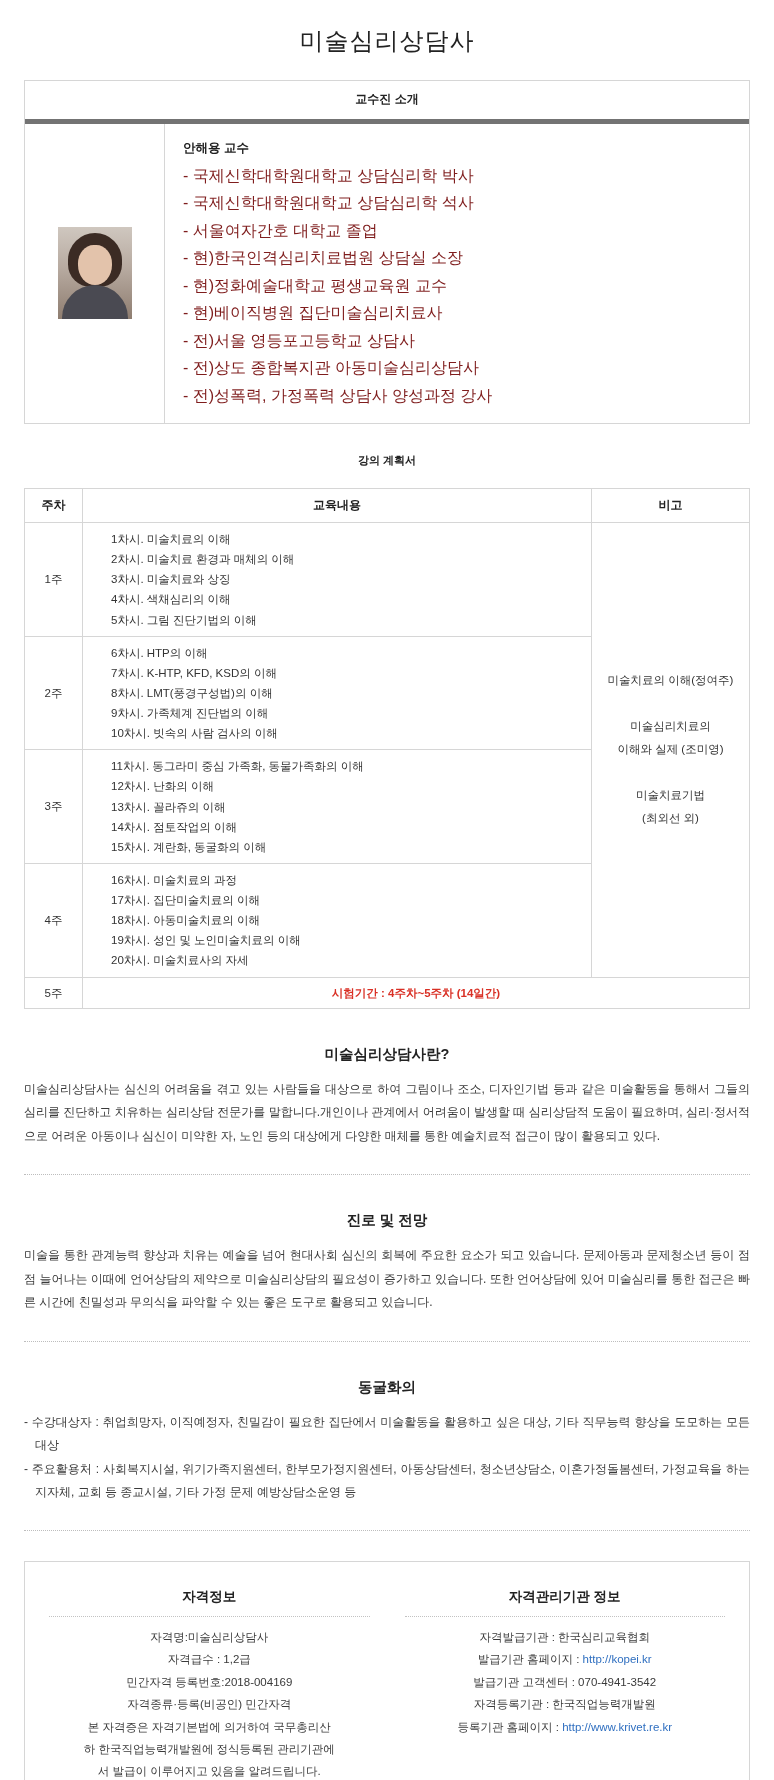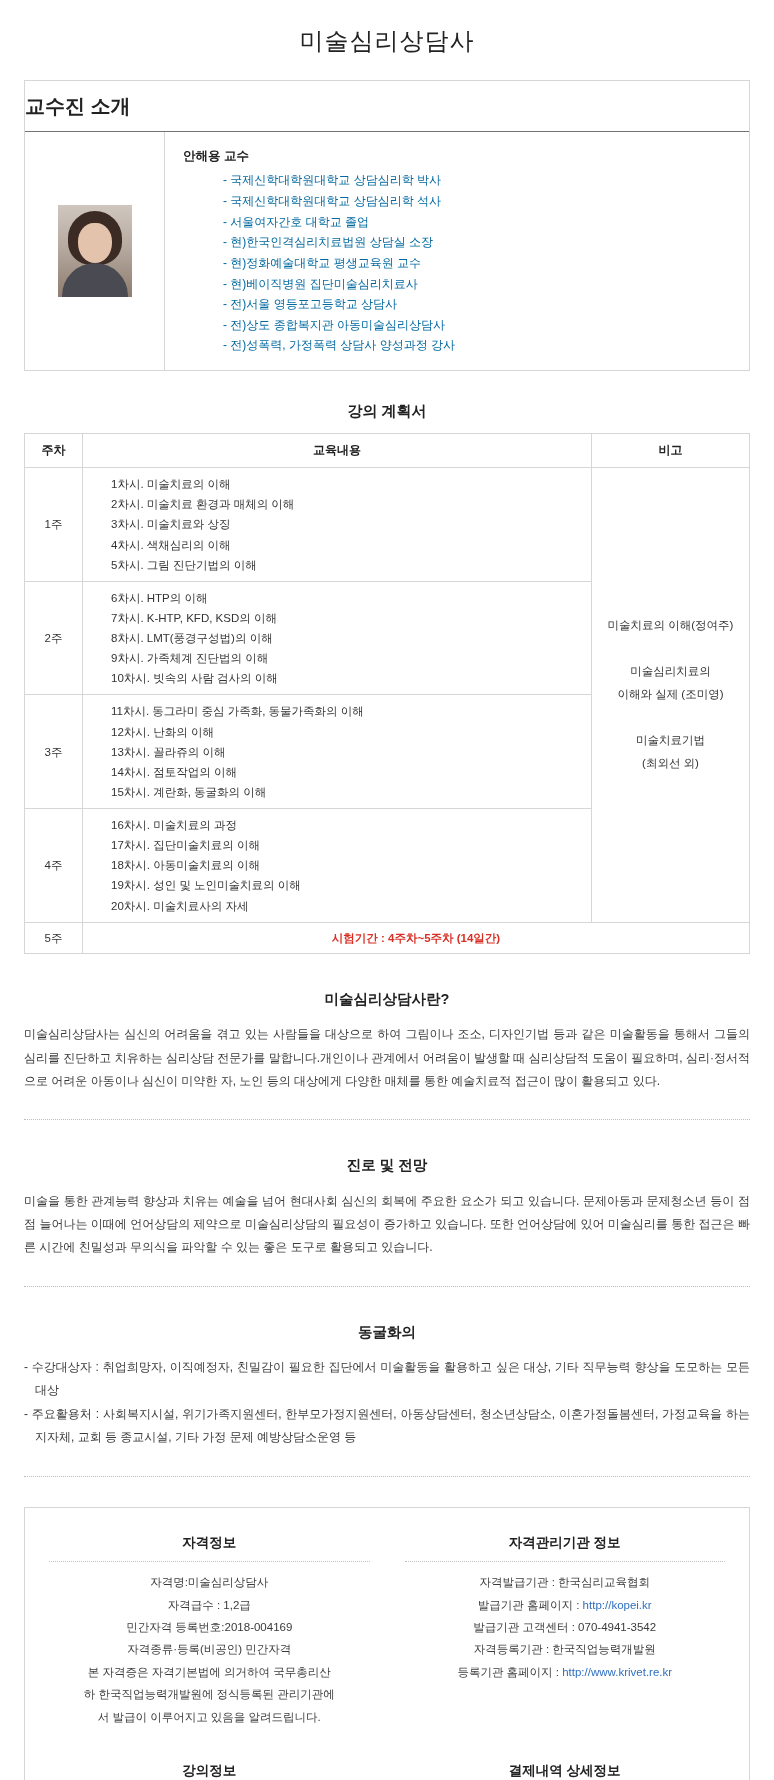--- a/index.html
+++ b/index.html
@@ -27,25 +27,26 @@
     padding: 22px 0 20px 0;
     letter-spacing: 1px;
   }
 
   
   .prof-box {
     border: 1px solid #d6d6d6;
     margin-bottom: 28px;
   }
   .prof-header {
-    font-size: 20px;
+    text-align: center;
+    font-size: 12px;
     font-weight: bold;
     color: #222;
     padding: 9px 0;
-    border-bottom: 1px solid #737373;
+    border-bottom: 5px solid #737373;
   }
   .prof-body {
     display: flex;
     align-items: stretch;
   }
   .prof-photo-cell {
     width: 140px;
     display: flex;
     align-items: center;
     justify-content: center;
@@ -88,33 +89,32 @@
     font-weight: bold;
     color: #222;
     font-size: 12.5px;
     margin-bottom: 4px;
   }
   .prof-info ul {
     list-style: none;
     margin: 0; padding: 0;
   }
   .prof-info li {
-    font-size: 12px;
+    font-size: 16px;
     line-height: 1.72;
-    color: #0369a1;
-    margin-left: 40px;
+    color: #7f1d1d;
   }
 
   
   .section-title {
     text-align: center;
-    font-size: 15px;
-    font-weight: bold;
-    color: #222;
-    margin: 6px 0 10px 0;
+    font-size: 11px;
+    font-weight: bold;
+    color: #222;
+    margin: 6px 0 18px 0;
   }
   table.syllabus {
     width: 100%;
     border-collapse: collapse;
     font-size: 11.5px;
   }
   table.syllabus th, table.syllabus td {
     border: 1px solid #d6d6d6;
     padding: 6px 8px;
   }

